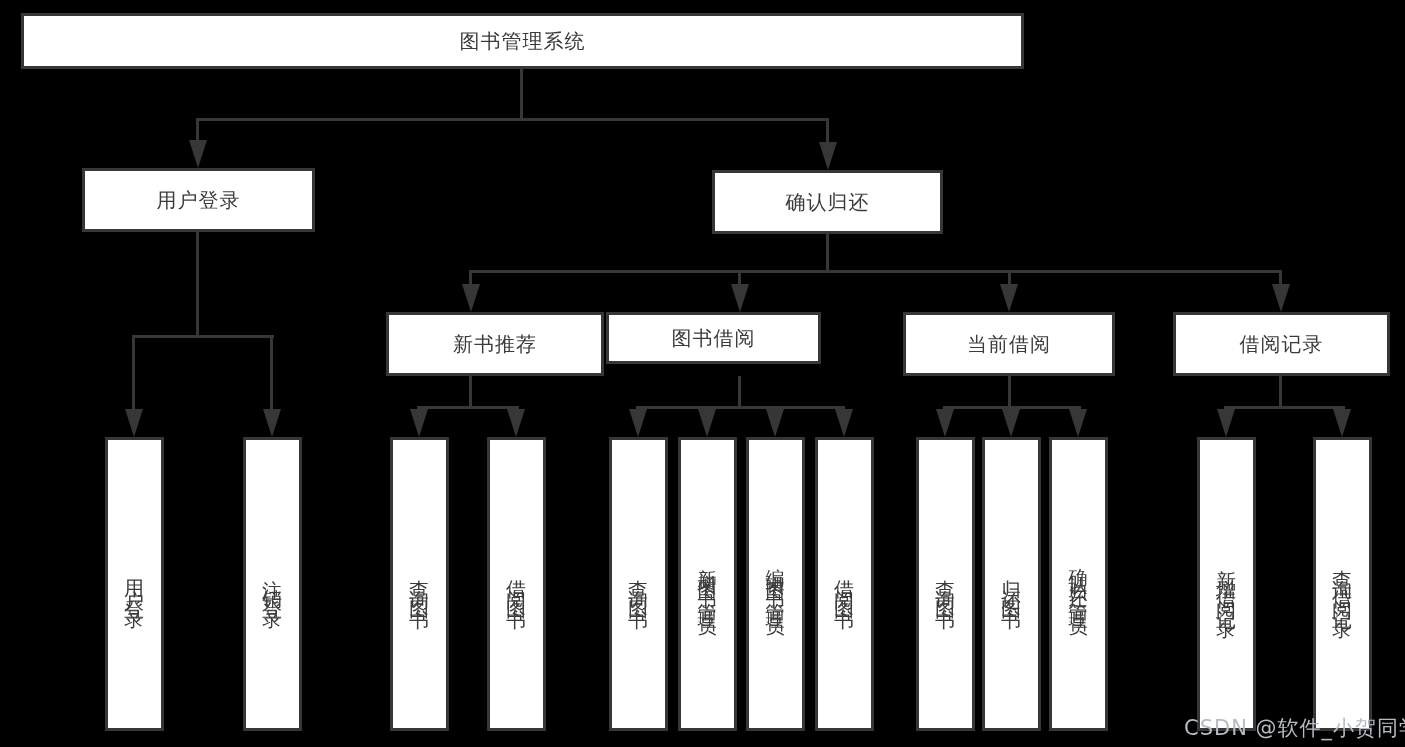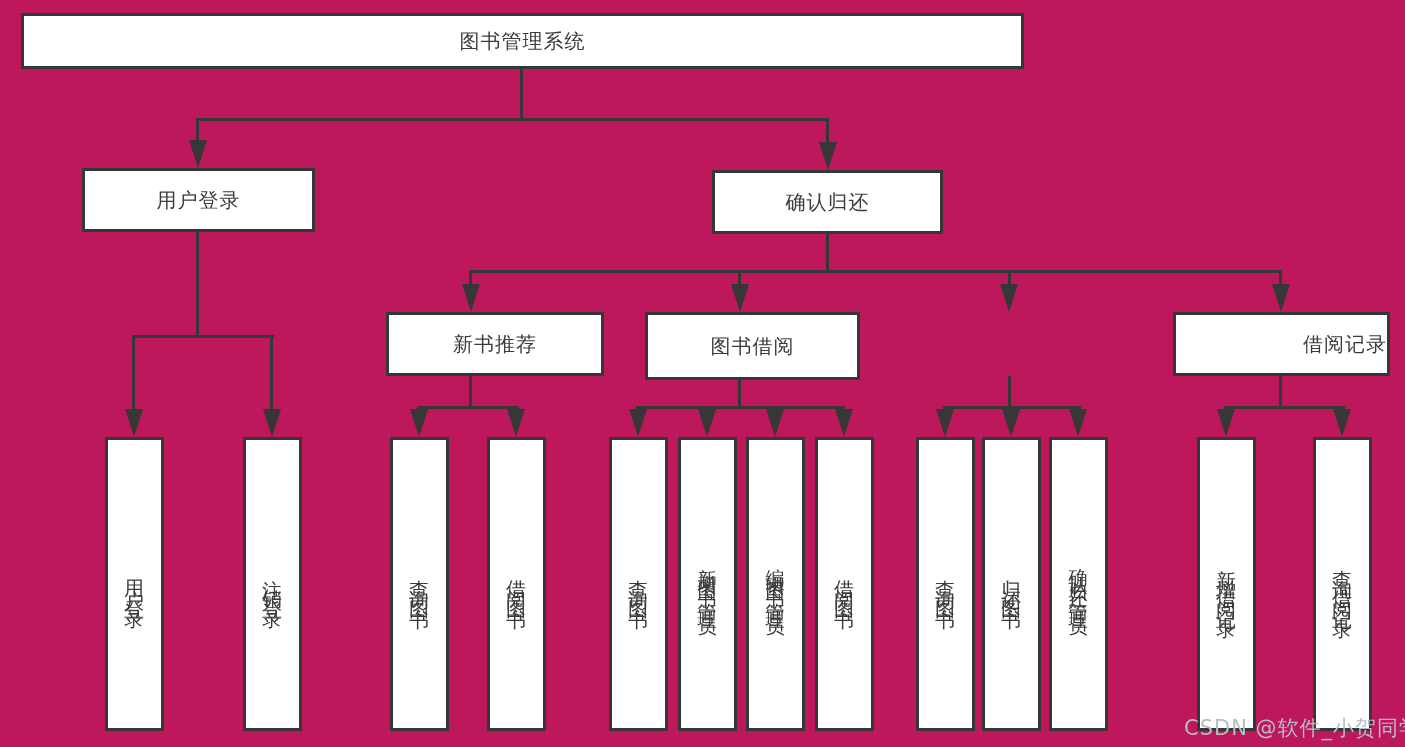--- a/index.html
+++ b/index.html
@@ -7,21 +7,21 @@
     padding: 0;
     background: #ffffff;
   }
   body {
     font-family: "DejaVu Sans", "Liberation Sans", sans-serif;
   }
   .stage {
     position: relative;
     width: 1405px;
     height: 747px;
-    background: #be185d;
+    background: #000000;
     overflow: hidden;
   }
   .box {
     position: absolute;
     box-sizing: border-box;
     border: 3px solid #373737;
     background: #ffffff;
     display: flex;
     align-items: center;
     justify-content: center;
@@ -115,24 +115,27 @@
   <div class="vline" style="left:738px; top:270px; height:18px;"></div>
   <div class="arrow" style="left:731px; top:284px;"></div>
   <div class="vline" style="left:1008px; top:270px; height:18px;"></div>
   <div class="arrow" style="left:1000px; top:284px;"></div>
   <div class="vline" style="left:1279px; top:270px; height:18px;"></div>
   <div class="arrow" style="left:1272px; top:284px;"></div>
 
   <div class="box" style="left:362px; top:312px; width:218px; height:64px;margin-left:24px;">
     <span>新书推荐</span>
   </div>
-  <div class="box" style="left:645px; top:312px; width:215px; height:68px;">
+  <div class="box" style="left:606px; top:312px; width:215px; height:52px;">
     <span>图书借阅</span>
   </div>
-  <div class="box" style="left:1173px; top:312px; width:217px; height:64px;justify-content:flex-end;">
+  <div class="box" style="left:903px; top:312px; width:212px; height:64px;">
+    <span>当前借阅</span>
+  </div>
+  <div class="box" style="left:1173px; top:312px; width:217px; height:64px;">
     <span>借阅记录</span>
   </div>
 
   <div class="vline" style="left:469px; top:376px; height:32px;"></div>
   <div class="hline" style="left:417px; top:406px; width:102px;"></div>
   <div class="arrow" style="left:410px; top:409px;"></div>
   <div class="arrow" style="left:507px; top:409px;"></div>
 
   <div class="vline" style="left:738px; top:376px; height:32px;"></div>
   <div class="hline" style="left:636px; top:406px; width:209px;"></div>

